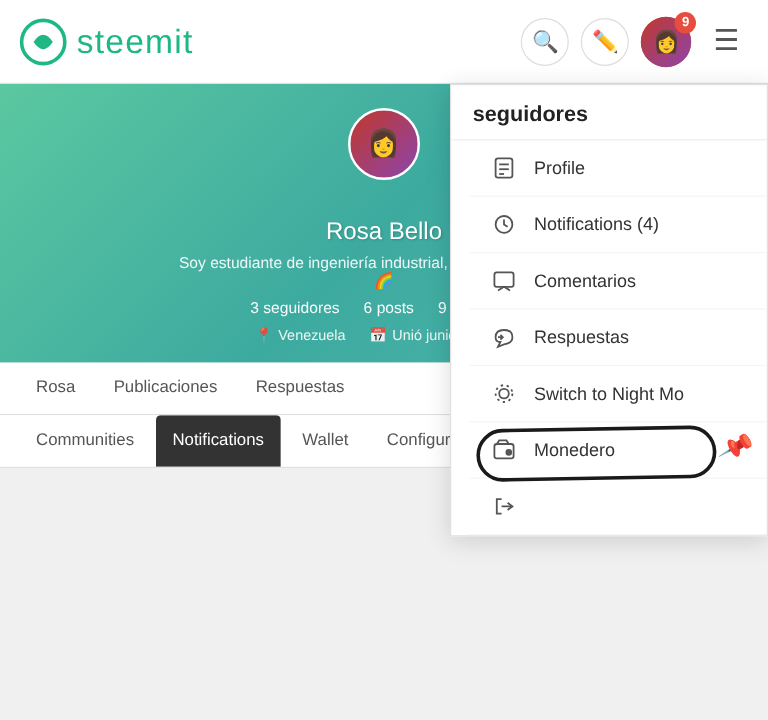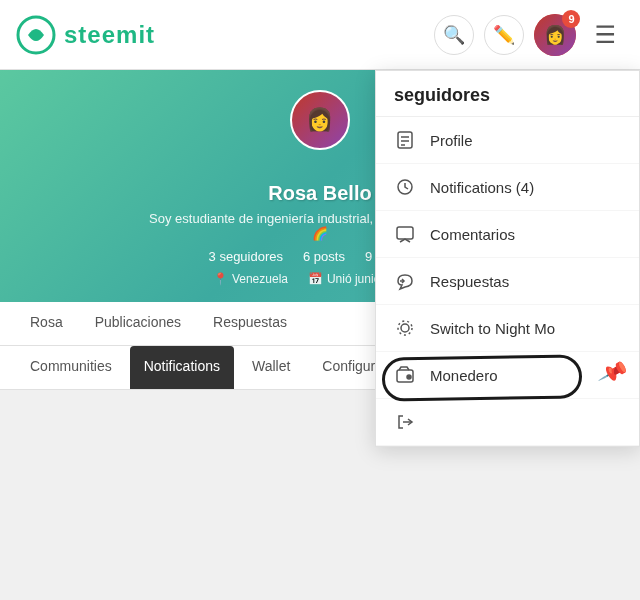--- a/index.html
+++ b/index.html
@@ -27,23 +27,23 @@
     .logo-area {
       display: flex;
       align-items: center;
       gap: 8px;
     }
     .logo-icon {
       width: 40px;
       height: 40px;
     }
     .logo-text {
-      font-size: 24px;
+      font-size: 28px;
       color: #1fb884;
-      font-weight: 700;
+      font-weight: 400;
       letter-spacing: 1px;
     }
     .header-right {
       display: flex;
       align-items: center;
       gap: 10px;
     }
     .icon-btn {
       width: 40px;
       height: 40px;
@@ -121,21 +121,21 @@
       margin: 0 auto 8px;
       display: flex;
       align-items: center;
       justify-content: center;
       color: white;
       font-size: 22px;
       border: 2px solid white;
     }
     .profile-name {
       font-size: 20px;
-      font-weight: 700;
+      font-weight: 400;
       color: #fff;
       text-shadow: 1px 1px 2px rgba(0,0,0,0.2);
       margin-top: 32px;
     }
     .profile-bio {
       font-size: 13px;
       color: rgba(255,255,255,0.9);
       margin: 6px 0;
       max-width: 350px;
       margin-left: auto;
@@ -207,20 +207,21 @@
     }
     .dropdown-item {
       display: flex;
       align-items: center;
       gap: 14px;
       padding: 12px 18px;
       font-size: 15px;
       color: #333;
       cursor: pointer;
       border-bottom: 1px solid #f5f5f5;
+      margin-left: 15px;
     }
     .dropdown-icon {
       width: 22px;
       height: 22px;
       display: flex;
       align-items: center;
       justify-content: center;
       color: #555;
       font-size: 16px;
       flex-shrink: 0;

